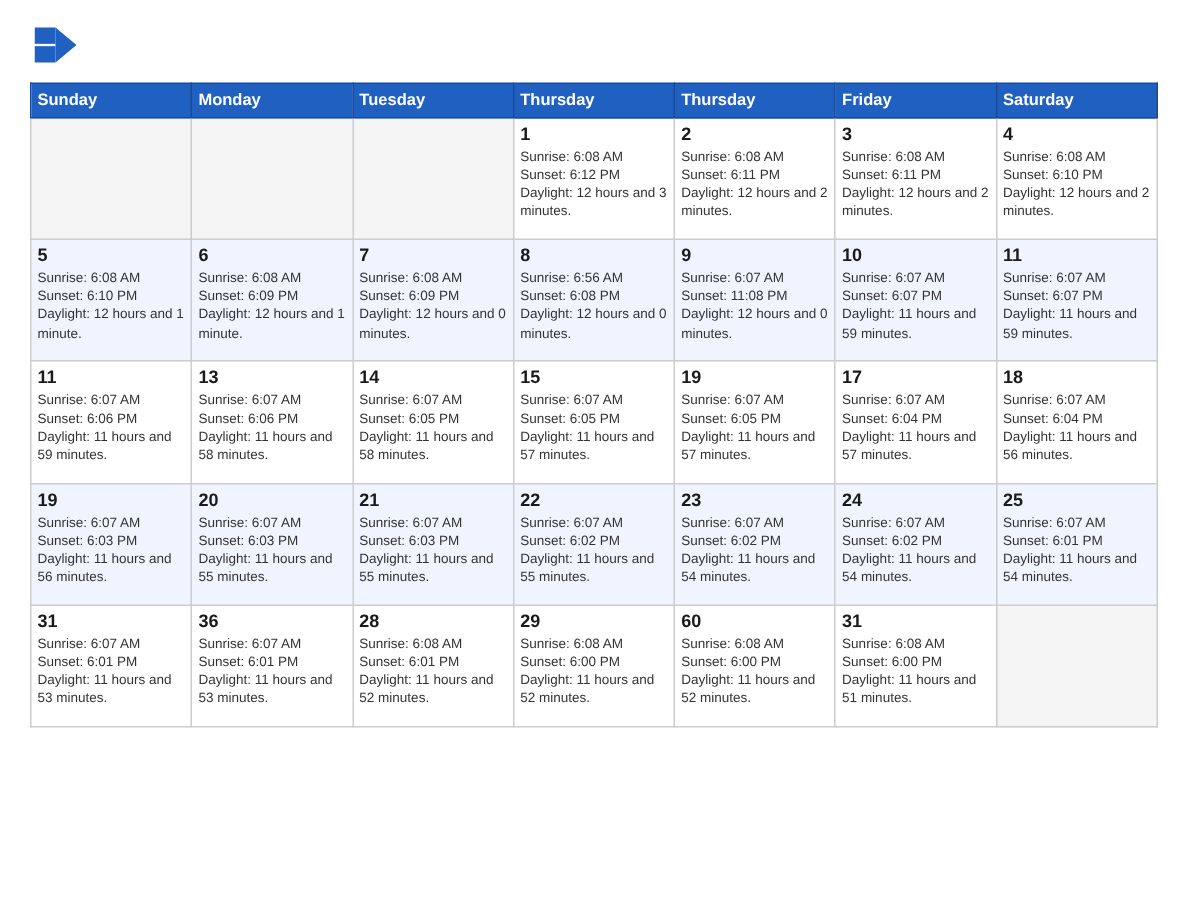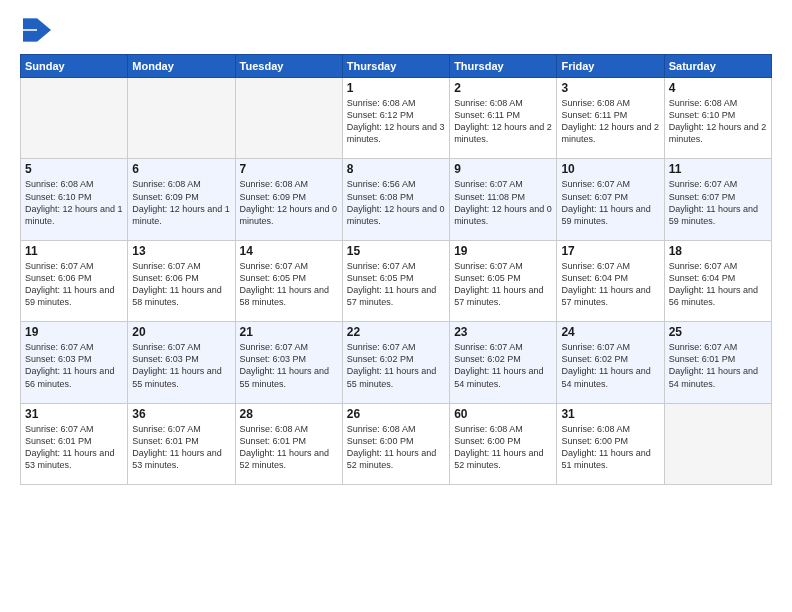--- a/index.html
+++ b/index.html
@@ -337,21 +337,21 @@
 and 53 minutes.</div>
           </td>
           <td>
             <span class="day-num">28</span>
             <div class="day-info">Sunrise: 6:08 AM
 Sunset: 6:01 PM
 Daylight: 11 hours
 and 52 minutes.</div>
           </td>
           <td>
-            <span class="day-num">26</span>
+            <span class="day-num">29</span>
             <div class="day-info">Sunrise: 6:08 AM
 Sunset: 6:00 PM
 Daylight: 11 hours
 and 52 minutes.</div>
           </td>
           <td>
             <span class="day-num">60</span>
             <div class="day-info">Sunrise: 6:08 AM
 Sunset: 6:00 PM
 Daylight: 11 hours

